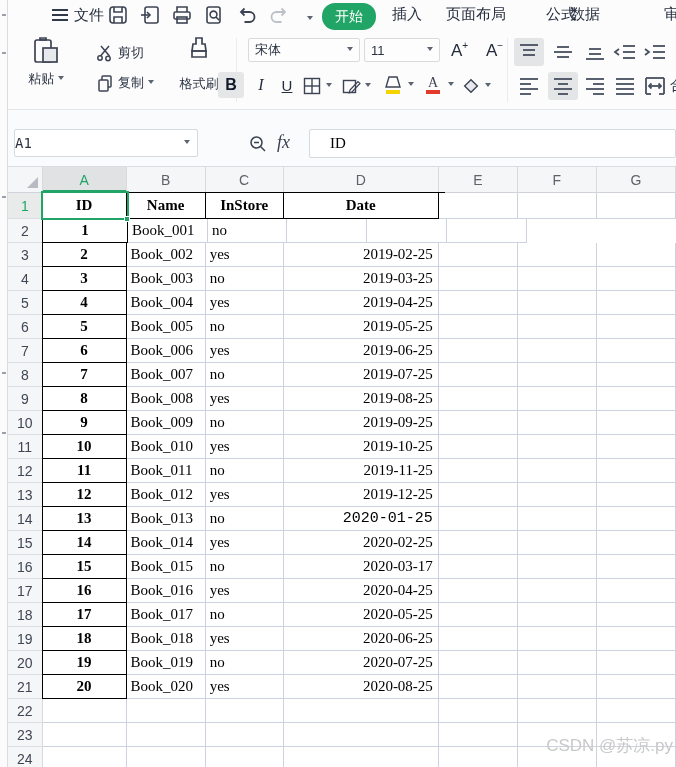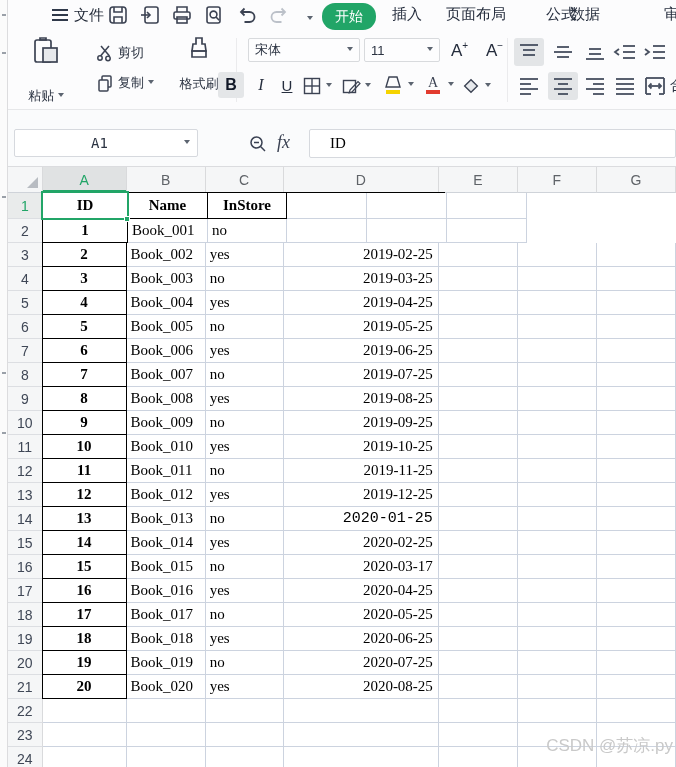--- a/index.html
+++ b/index.html
@@ -46,21 +46,21 @@
   .alignbtn { position:absolute; width:30px; height:28px; display:flex; align-items:center; justify-content:center;
               border-radius:3px; cursor:pointer; }
   .alignbtn.on { background:#e3e5e7; }
   .mergechar { position:absolute; left:662px; top:46px; font-size:15px; color:#2b3342; }
 
   
   .fbar { position:absolute; left:0; top:110px; width:668px; height:57px; background:#fafbfc;
           border-bottom:1px solid #dbdcdf; }
   .namebox { position:absolute; left:6px; top:19px; width:184px; height:28px; background:#fff;
              border:1px solid #d6d9de; border-radius:2px; display:flex; align-items:center; }
-  .namebox .ref { flex:1; text-align:center; font-size:14px; color:#2b3342;
+  .namebox .ref { flex:1; text-align:left; font-size:14px; color:#2b3342;
                   font-family:"DejaVu Sans Mono",monospace; }
   .namebox .caret.sm { margin-right:7px; }
   .fxlabel { position:absolute; left:269px; top:22px; font-style:italic; font-family:"Liberation Serif",serif;
              font-size:18px; color:#3a4152; }
   .finput { position:absolute; left:301px; top:19px; width:367px; height:29px; background:#fff;
             border:1px solid #d6d9de; border-radius:2px; display:flex; align-items:center; padding-left:20px;
             font-family:"Liberation Serif","DejaVu Serif",serif; font-size:15px; color:#000; }
 
   
   .grid { position:absolute; left:0; top:167px; width:668px; height:600px; overflow:hidden; background:#fff; }
@@ -170,21 +170,21 @@
     </div>
 
     <div class="ribbon">
 
       <div class="bigbtn" style="left:10px; top:6px; width:56px">
         <svg class="ic" width="30" height="32" viewBox="0 0 30 32" fill="none" stroke="#3c4353" stroke-width="1.7" style="margin:0 auto">
           <rect x="4" y="4" width="16" height="22" rx="2"></rect>
           <path d="M9 4 h6 v-2 h-6 z"></path>
           <rect x="12" y="12" width="14" height="14" fill="#e7e9ec"></rect>
         </svg>
-        <div class="rlabel" style="margin-top:19px"><span>粘贴</span> <span class="caret sm"></span></div>
+        <div class="rlabel" style="margin-top:2px"><span>粘贴</span> <span class="caret sm"></span></div>
       </div>
       <div class="smallbtn" style="left:88px; top:14px">
         <svg class="ic" width="18" height="18" viewBox="0 0 18 18" fill="none" stroke="#3c4353" stroke-width="1.5">
           <line x1="5" y1="2" x2="13.5" y2="12"></line>
           <line x1="13" y1="2" x2="4.5" y2="12"></line>
           <circle cx="4" cy="14" r="2.2"></circle>
             <circle cx="12" cy="14.5" r="2.2"></circle>
         </svg>
         <span class="rlabel">剪切</span>
       </div>
@@ -378,20 +378,21 @@
             <div class="gcol" style="width: 157px;">D</div>
             <div class="gcol" style="width: 80px;">E</div>
             <div class="gcol" style="width: 80px;">F</div>
             <div class="gcol" style="width: 80px;">G</div>
           </div>
           <div class="grow hdr">
             <div class="rhead sel">1</div>
             <div class="c b ac bkr bkb" style="width: 85px;">ID</div>
             <div class="c b ac bkr bkb" style="width: 80px;">Name</div>
             <div class="c b ac bkr bkb" style="width: 79px;">InStore</div>
+            <div class="c b ac bkr bkb" style="width: 157px;">Date</div>
             <div class="c" style="width: 80px;"></div>
             <div class="c" style="width: 80px;"></div>
             <div class="c" style="width: 80px;"></div>
           </div>
           <div class="grow">
             <div class="rhead">2</div>
             <div class="c b ac bkr bkb" style="width: 85px;">1</div>
             <div class="c al" style="width: 80px;">Book_001</div>
             <div class="c al" style="width: 79px;">no</div>
             <div class="c" style="width: 80px;"></div>

